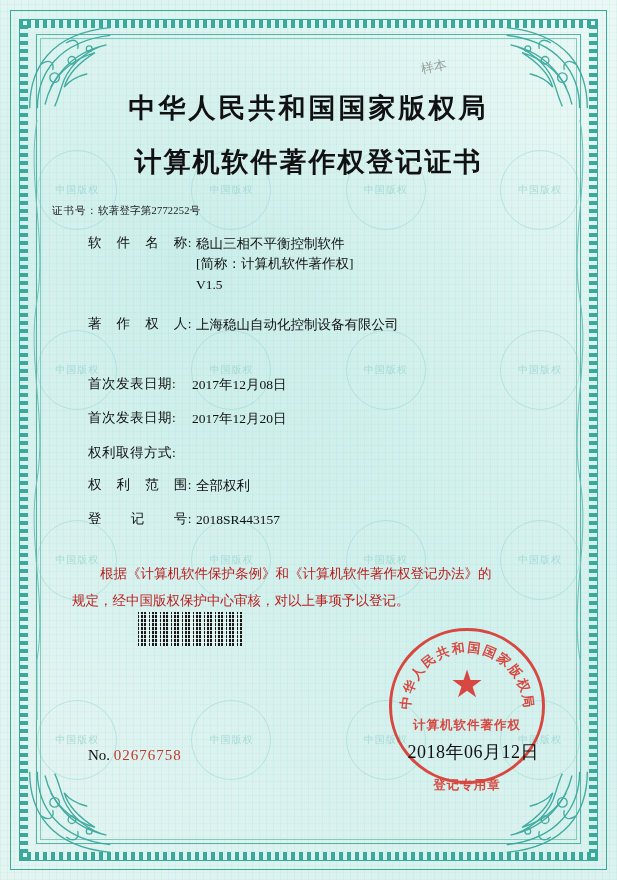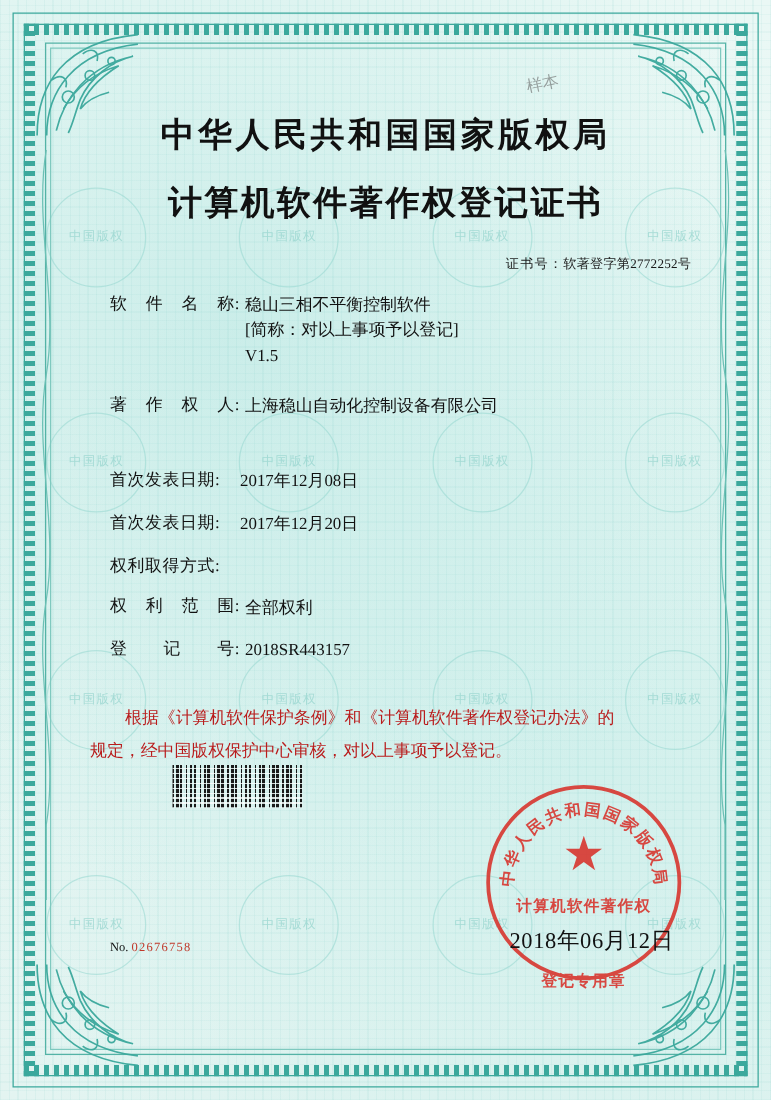--- a/index.html
+++ b/index.html
@@ -123,25 +123,23 @@
     letter-spacing: 3px;
     margin-top: 34px;
   }
   .title-sub {
     font-size: 27px;
     letter-spacing: 2px;
     margin-top: 18px;
   }
 
   .cert-no {
-    text-align: right;
     font-size: 10.5px;
     color: #1a1a1a;
     margin-top: 24px;
-    margin-right: 12px;
     letter-spacing: 0.2px;
   }
   .cert-no .lbl { letter-spacing: 1px; }
 
   .fields {
     margin-top: 16px;
     padding-left: 36px;
     color: #111;
   }
   .frow {
@@ -240,21 +238,21 @@
     font-weight: bold;
     letter-spacing: 1px;
   }
   .seal-line1 { top: 86px; }
   .seal-line2 { top: 104px; margin-top: 42px; }
 
   .footer-no {
     position: absolute;
     left: 88px;
     bottom: 116px;
-    font-size: 10px;
+    font-size: 15px;
     color: #111;
   }
   .footer-no .num { color: #c0392b; letter-spacing: 1px; }
 
   .footer-date {
     position: absolute;
     right: 78px;
     bottom: 116px;
     font-size: 18px;
     color: #111;
@@ -387,21 +385,21 @@
 
       <div class="frow">
         <div class="flabel spread">
           <span>软</span>
           <span>件</span>
           <span>名</span>
           <span>称:</span>
         </div>
         <div class="fvalue">
           <span>稳山三相不平衡控制软件</span>
-          <span class="line2">[简称：对以上事项予以登记]</span>
+          <span class="line2">[简称：计算机软件著作权]</span>
           <span class="line3">V1.5</span>
         </div>
       </div>
 
       <div class="gap-md"></div>
 
       <div class="frow spaced">
         <div class="flabel spread">
           <span>著</span>
           <span>作</span>

